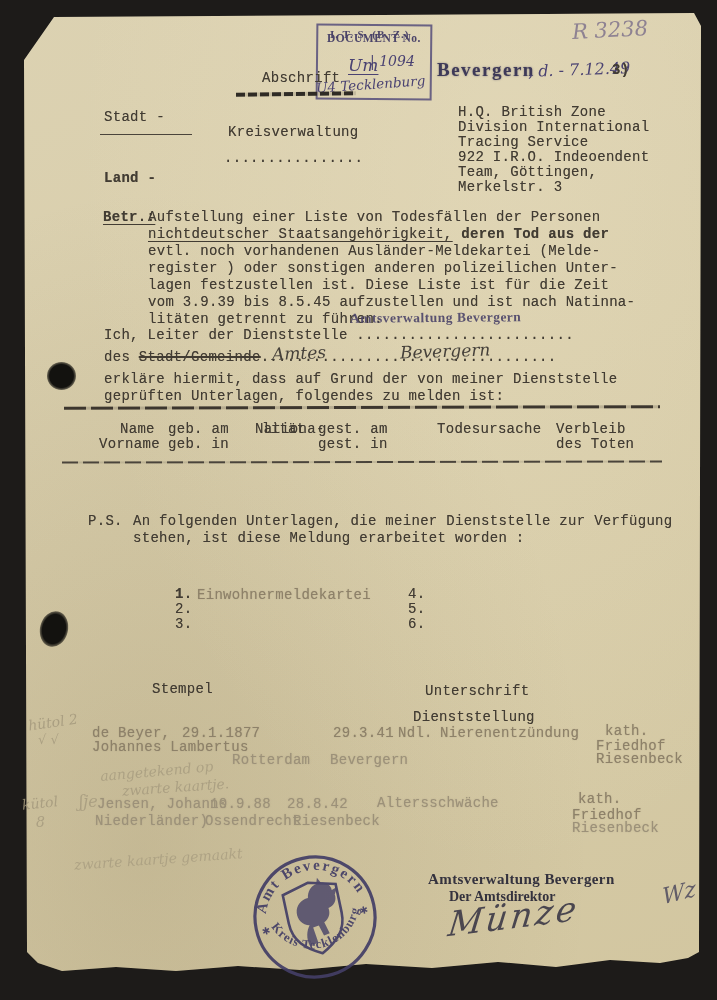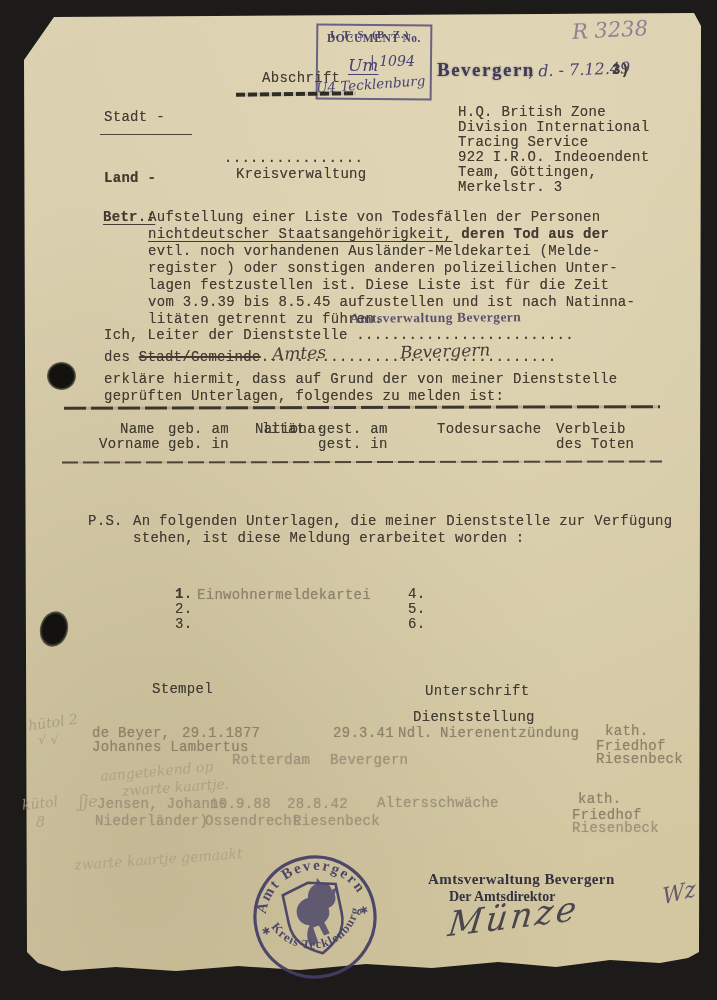--- a/index.html
+++ b/index.html
@@ -59,21 +59,21 @@
 <div class="t" style="left:262px;top:70px;">Abschrift</div>
 <div class="scribble-line" style="left:236px;top:92px;width:120px;transform:rotate(-.6deg);"></div>
 
 <div class="stampv" style="left:437px;top:59px;font-size:19px;letter-spacing:1.5px;color:#3e3a58;
             text-shadow:0 0 2px rgba(62,58,88,.55);">Bevergern</div>
 <div class="ink" style="left:528px;top:60px;font-size:16px;transform:rotate(-2deg);">, d. - 7.12.49</div>
 <div class="t" style="left:612px;top:62px;font-weight:bold;">3)</div>
 
 <div class="t" style="left:104px;top:109px;">Stadt -</div>
 <div style="position:absolute;left:100px;top:134px;width:92px;height:0;border-top:1.5px solid #4a443b;"></div>
-<div class="t" style="left:236px;top:124px;margin-top:42px;">Kreisverwaltung</div>
+<div class="t" style="left:228px;top:124px;">Kreisverwaltung</div>
 <div class="t" style="left:104px;top:170px;font-weight:bold;">Land -</div>
 <div class="t" style="left:224px;top:150px;">................</div>
 
 <div class="t" style="left:458px;top:104px;">H.Q. British Zone</div>
 <div class="t" style="left:458px;top:119px;">Division International</div>
 <div class="t" style="left:458px;top:134px;">Tracing Service</div>
 <div class="t" style="left:458px;top:149px;">922 I.R.O. Indeoendent</div>
 <div class="t" style="left:458px;top:164px;">Team, Göttingen,</div>
 <div class="t" style="left:458px;top:179px;">Merkelstr. 3</div>
 

